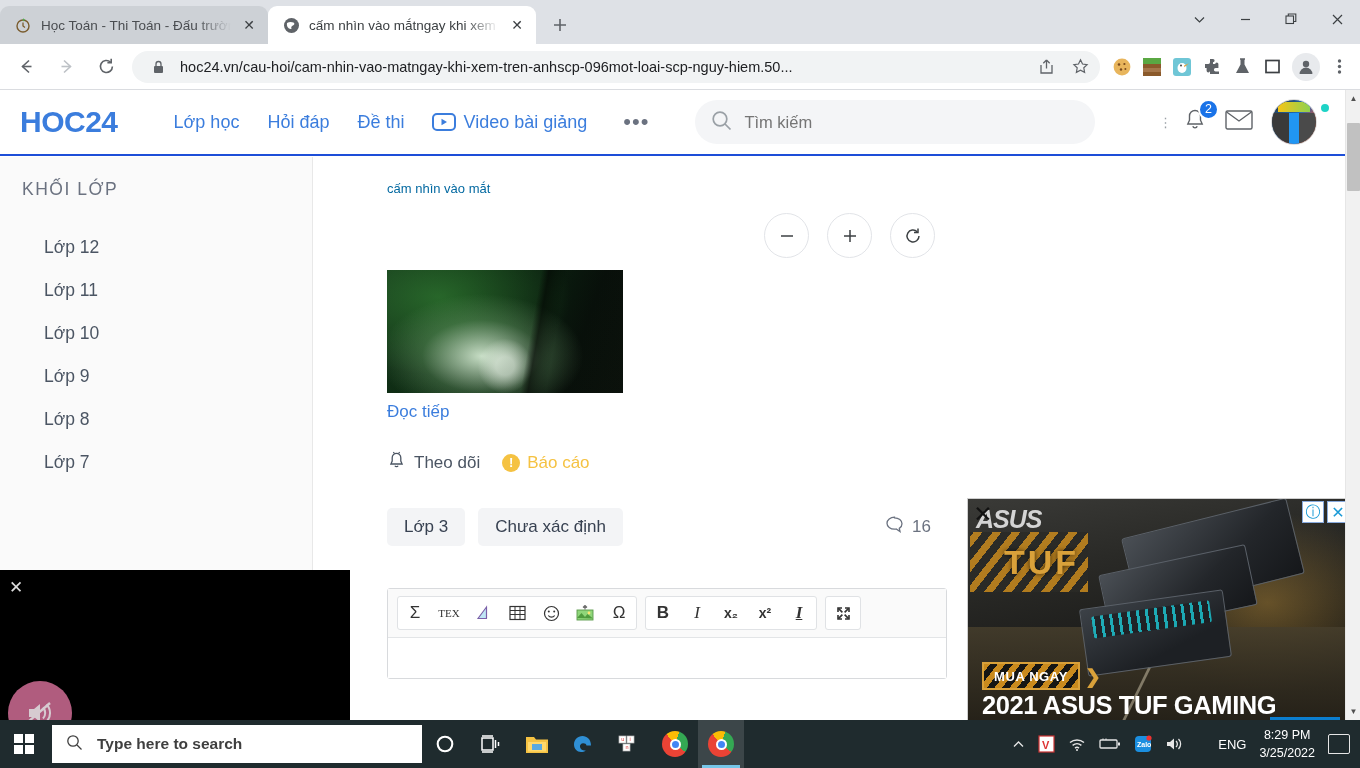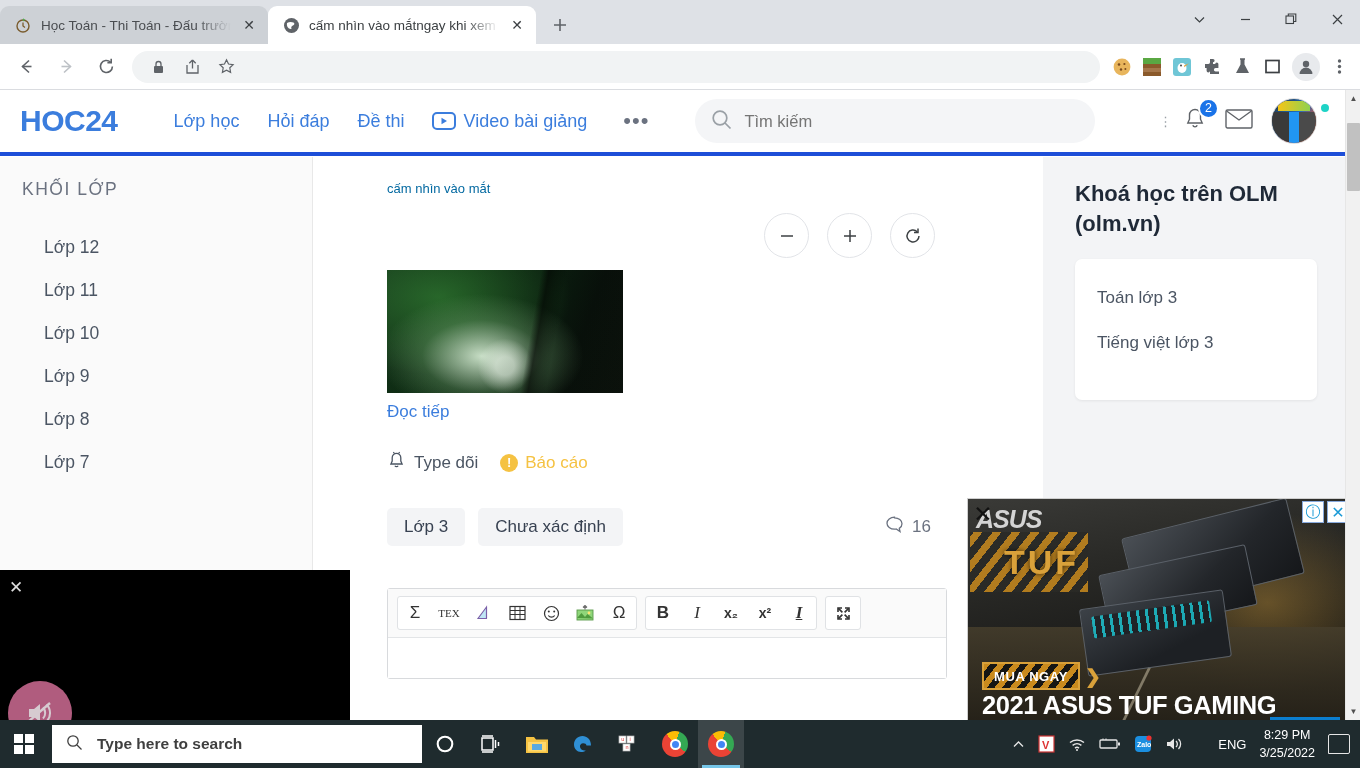--- a/index.html
+++ b/index.html
@@ -108,21 +108,21 @@
   .sb-arrow.down { bottom: 0; }
   .sb-thumb {
     position: absolute; left: 1px; top: 33px; width: 13px; height: 68px;
     background: #c1c1c1; border-radius: 1px;
   }
 
   
   .site-header {
     position: absolute; top: 0; left: 0; width: 1345px; height: 66px;
     background: #fff; display: flex; align-items: center; padding: 0 18px 0 20px;
-    border-bottom: 4px solid #1d4ed8;
+    border-bottom: 2px solid #1d4ed8;
   }
   .brand { font-size: 30px; font-weight: bold; color: #3b7ddd; letter-spacing: -0.5px; }
   .main-nav { display: flex; align-items: center; gap: 28px; margin-left: 56px; }
   .nav-link { font-size: 18px; color: #3b7ddd; display: flex; align-items: center; gap: 7px; }
   .yt-icon {
     width: 24px; height: 18px; border: 2px solid #3b7ddd; border-radius: 5px;
     display: flex; align-items: center; justify-content: center;
   }
   .nav-more { font-size: 22px; color: #6b7280; letter-spacing: 1px; margin-left: 8px; }
   .search-wrap {
@@ -452,20 +452,21 @@
         <path d="M14.2 1.8v3.8h-3.8" stroke="#5f6368" stroke-width="1.6" fill="none"></path>
       </svg>
     </div>
     <div class="omnibox">
       <span class="omni-icon">
         <svg width="13" height="14" viewBox="0 0 13 14">
           <rect x="2" y="6" width="9" height="7" rx="1" fill="#5f6368"></rect>
           <path d="M4 6V4a2.5 2.5 0 0 1 5 0v2" fill="none" stroke="#5f6368" stroke-width="1.3"></path>
         </svg>
       </span>
+      <span class="omnibox-url">hoc24.vn/cau-hoi/cam-nhin-vao-matngay-khi-xem-tren-anhscp-096mot-loai-scp-nguy-hiem.50...</span>
       <span class="omni-icon">
         <svg width="17" height="17" viewBox="0 0 17 17">
           <path d="M3 7v8h11V7" fill="none" stroke="#5f6368" stroke-width="1.3"></path>
           <path d="M8.5 10.5V2M8.5 2l3.2 3.2M8.5 2L5.3 5.2" fill="none" stroke="#5f6368" stroke-width="1.3"></path>
         </svg>
       </span>
       <span class="omni-icon">
         <svg width="17" height="17" viewBox="0 0 17 17">
           <path d="M8.5 1.8l2 4.2 4.6.6-3.3 3.2.8 4.6-4.1-2.2-4.1 2.2.8-4.6L1.9 6.6l4.6-.6z" fill="none" stroke="#5f6368" stroke-width="1.2"></path>
         </svg>
@@ -626,21 +627,21 @@
 
       <div class="meta-row">
         <div class="meta-follow">
           <span>
             <svg width="19" height="20" viewBox="0 0 19 20">
               <path d="M9.5 3.4a4.3 4.3 0 0 0-4.3 4.3v3.3L3.9 14h11.2l-1.3-3v-3.3A4.3 4.3 0 0 0 9.5 3.4z" fill="none" stroke="#4b5563" stroke-width="1.3"></path>
               <path d="M7.9 15.7a1.8 1.8 0 0 0 3.2 0" fill="none" stroke="#4b5563" stroke-width="1.3"></path>
               <path d="M6.3 2.2L7.4 3.3M12.7 2.2l-1.1 1.1" stroke="#4b5563" stroke-width="1.2"></path>
             </svg>
           </span>
-          <span>Type dõi</span>
+          <span>Theo dõi</span>
         </div>
         <div class="meta-report">
           <span class="warn-badge">!</span>
           <span>Báo cáo</span>
         </div>
       </div>
 
       <div class="tags-row">
         <div class="tag">Lớp 3</div>
         <div class="tag">Chưa xác định</div>
@@ -702,27 +703,20 @@
                 <path d="M7 3L3 3 3 7M10 3h4v4M10 14h4v-4M7 14H3v-4" stroke="#333" stroke-width="1.6" fill="none"></path>
                 <path d="M3.4 3.4l4 4M13.6 3.4l-4 4M3.4 13.6l4-4M13.6 13.6l-4-4" stroke="#333" stroke-width="1.6"></path>
               </svg>
             </div>
           </div>
         </div>
         <div class="editor-body"></div>
       </div>
     </div>
 
-    <div class="right-col">
-      <div class="right-title">Khoá học trên OLM (olm.vn)</div>
-      <div class="course-card">
-        <div class="course-item">Toán lớp 3</div>
-        <div class="course-item">Tiếng việt lớp 3</div>
-      </div>
-    </div>
 
     <div class="glia-ad">
       <div class="glia-video">
         <div class="glia-close">✕</div>
         <div class="glia-mute">
           <svg width="34" height="30" viewBox="0 0 34 30">
             <path d="M6 11h5l6-5v18l-6-5H6z" fill="#d6cbd0"></path>
             <path d="M20 9.5a8 8 0 0 1 0 11M23.5 6.5a12 12 0 0 1 0 17" fill="none" stroke="#d6cbd0" stroke-width="2"></path>
             <path d="M5 24L27 5" stroke="#d6cbd0" stroke-width="2.4"></path>
           </svg>

